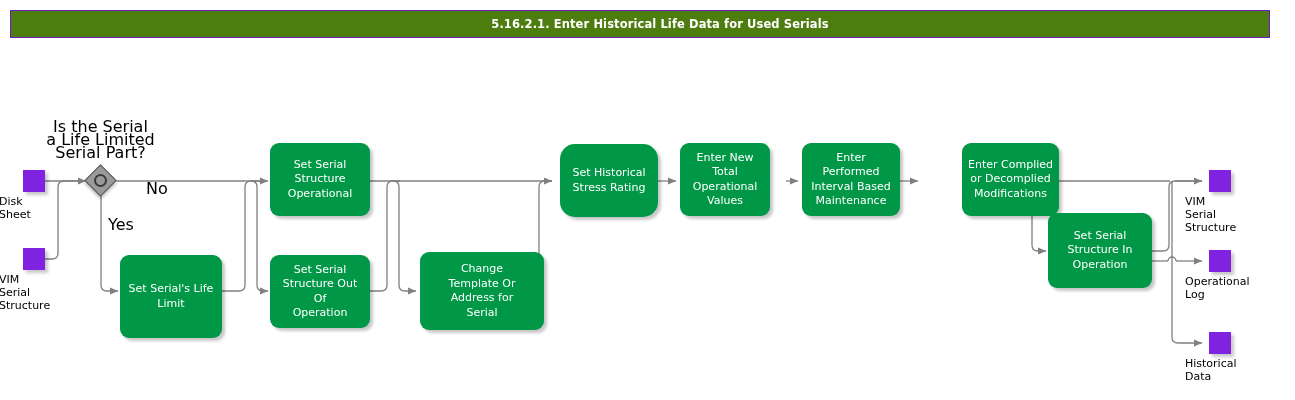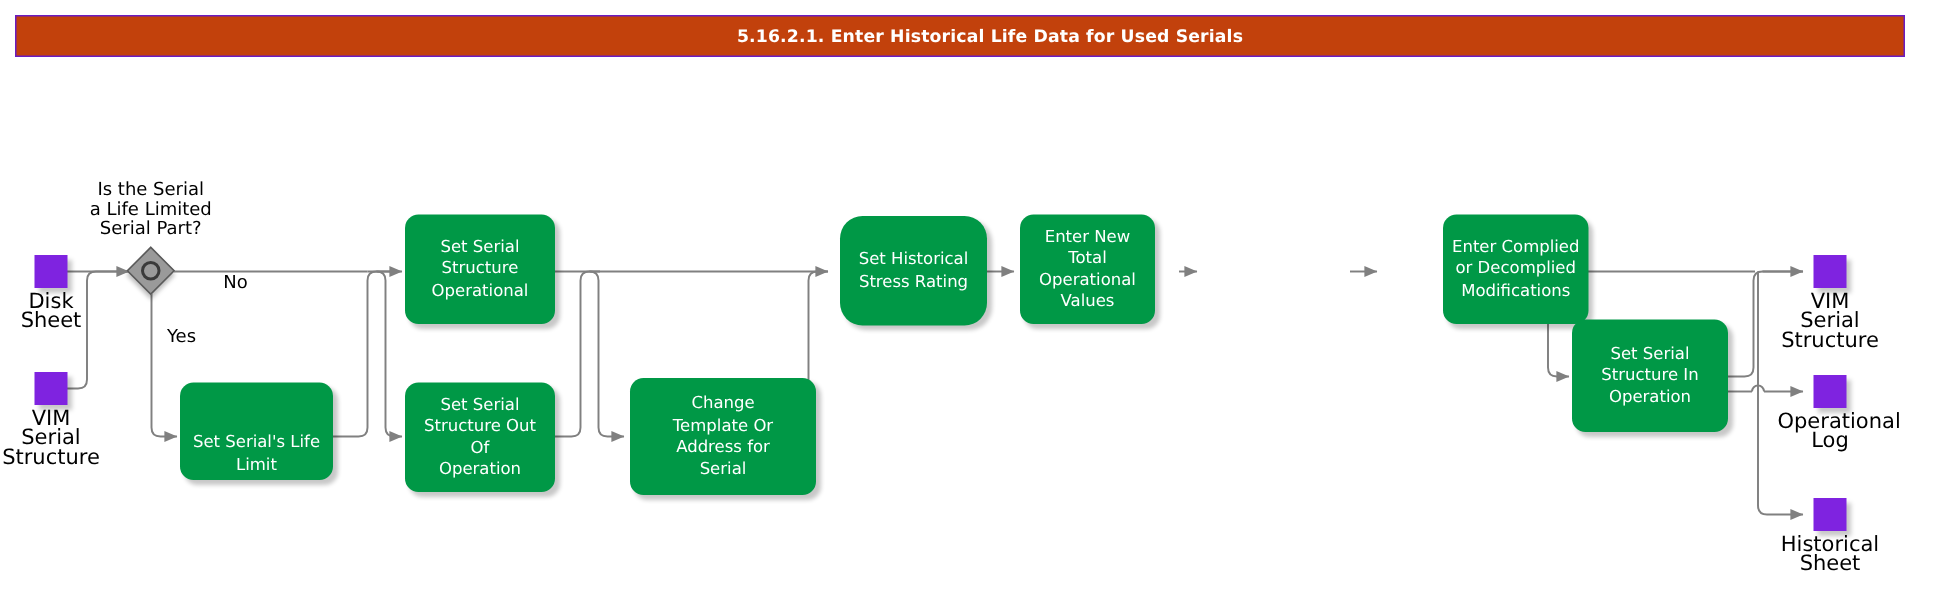--- a/index.html
+++ b/index.html
@@ -6,21 +6,21 @@
   body{
     width:1295px;height:400px;position:relative;overflow:hidden;
     font-family:"DejaVu Sans","Liberation Sans",sans-serif;
     -webkit-font-smoothing:antialiased;
   }
   #canvas{position:absolute;left:0;top:0;width:1295px;height:400px;}
 
   
   .titlebar{
     position:absolute;left:10px;top:10px;width:1260px;height:28px;
-    background:#c2410c;border:1px solid #6a1cc0;
+    background:#4d7c0f;border:1px solid #6a1cc0;
     display:flex;align-items:center;justify-content:center;
     box-sizing:border-box;
     padding-left:40px;
   }
   .titlebar .ttxt{
     color:#ffffff;font-size:11.5px;font-weight:bold;letter-spacing:0.1px;
     white-space:nowrap;
   }
 
   
@@ -38,41 +38,41 @@
   .proc span{display:block;white-space:pre-line;}
 
   
   .datanode{position:absolute;width:70px;}
   .datanode .sq{
     width:22px;height:22px;background:#7F23E0;
     box-shadow:3px 3px 3px rgba(0,0,0,0.22);
     margin:0 auto;
   }
   .datanode .lbl{
-    margin-top:3px;text-align:center;color:#000000;
-    font-size:14px;line-height:13px;white-space:pre-line;
+    margin-top:3px;color:#000000;
+    font-size:11px;line-height:13px;white-space:pre-line;
   }
 
   
   .decision{position:absolute;width:30px;height:30px;}
   .decision .dia{
     position:absolute;left:3px;top:3px;width:21px;height:21px;
     background:#9a9a9a;border:1px solid #5a5a5a;
     transform:rotate(45deg);
     box-shadow:2px 2px 3px rgba(0,0,0,0.25);
   }
   .decision .ring{
     position:absolute;left:8px;top:8px;width:13px;height:13px;
     border:2.5px solid #3a3a3a;border-radius:50%;
     background:#9a9a9a;box-sizing:border-box;
   }
 
   
   .flabel{
-    position:absolute;color:#000000;font-size:12px;line-height:13px;
+    position:absolute;color:#000000;font-size:16px;line-height:13px;
     text-align:center;white-space:pre-line;
   }
 </style>
 </head>
 <body>
 
 <div id="canvas">
 
   <div class="titlebar">
     <div class="ttxt">5.16.2.1. Enter Historical Life Data for Used Serials</div>
@@ -145,21 +145,21 @@
 Serial Part?</div>
 
   <div class="decision" style="left:86px;top:166px;">
     <div class="dia"></div>
     <div class="ring"></div>
   </div>
 
   <div class="flabel" style="left:135px;top:162px;width:44px;margin-top:20px;">No</div>
   <div class="flabel" style="left:99px;top:218px;width:44px;">Yes</div>
 
-  <div class="proc" style="left:120px;top:255px;width:102px;height:65px;align-items:flex-end;">
+  <div class="proc" style="left:120px;top:255px;width:102px;height:83px;">
     <span>Set Serial's Life
 Limit</span>
   </div>
 
   <div class="proc" style="left:270px;top:143px;width:100px;height:73px;">
     <span>Set Serial
 Structure
 Operational</span>
   </div>
 
@@ -180,20 +180,25 @@
     <span>Set Historical
 Stress Rating</span>
   </div>
 
   <div class="proc" style="left:680px;top:143px;width:90px;height:73px;">
     <span>Enter New Total
 Operational
 Values</span>
   </div>
 
+  <div class="proc" style="left:802px;top:143px;width:98px;height:73px;">
+    <span>Enter Performed
+Interval Based
+Maintenance</span>
+  </div>
 
   <div class="proc" style="left:922px;top:143px;width:97px;height:73px;margin-left:40px;">
     <span>Enter Complied
 or Decomplied
 Modifications</span>
   </div>
 
   <div class="proc" style="left:1048px;top:213px;width:104px;height:75px;">
     <span>Set Serial
 Structure In
@@ -209,16 +214,16 @@
 
   <div class="datanode" style="left:1185px;top:250px;">
     <div class="sq"></div>
     <div class="lbl">Operational
 Log</div>
   </div>
 
   <div class="datanode" style="left:1185px;top:332px;">
     <div class="sq"></div>
     <div class="lbl">Historical
-Sheet</div>
+Data</div>
   </div>
 
 </div>
 
 </body></html>

